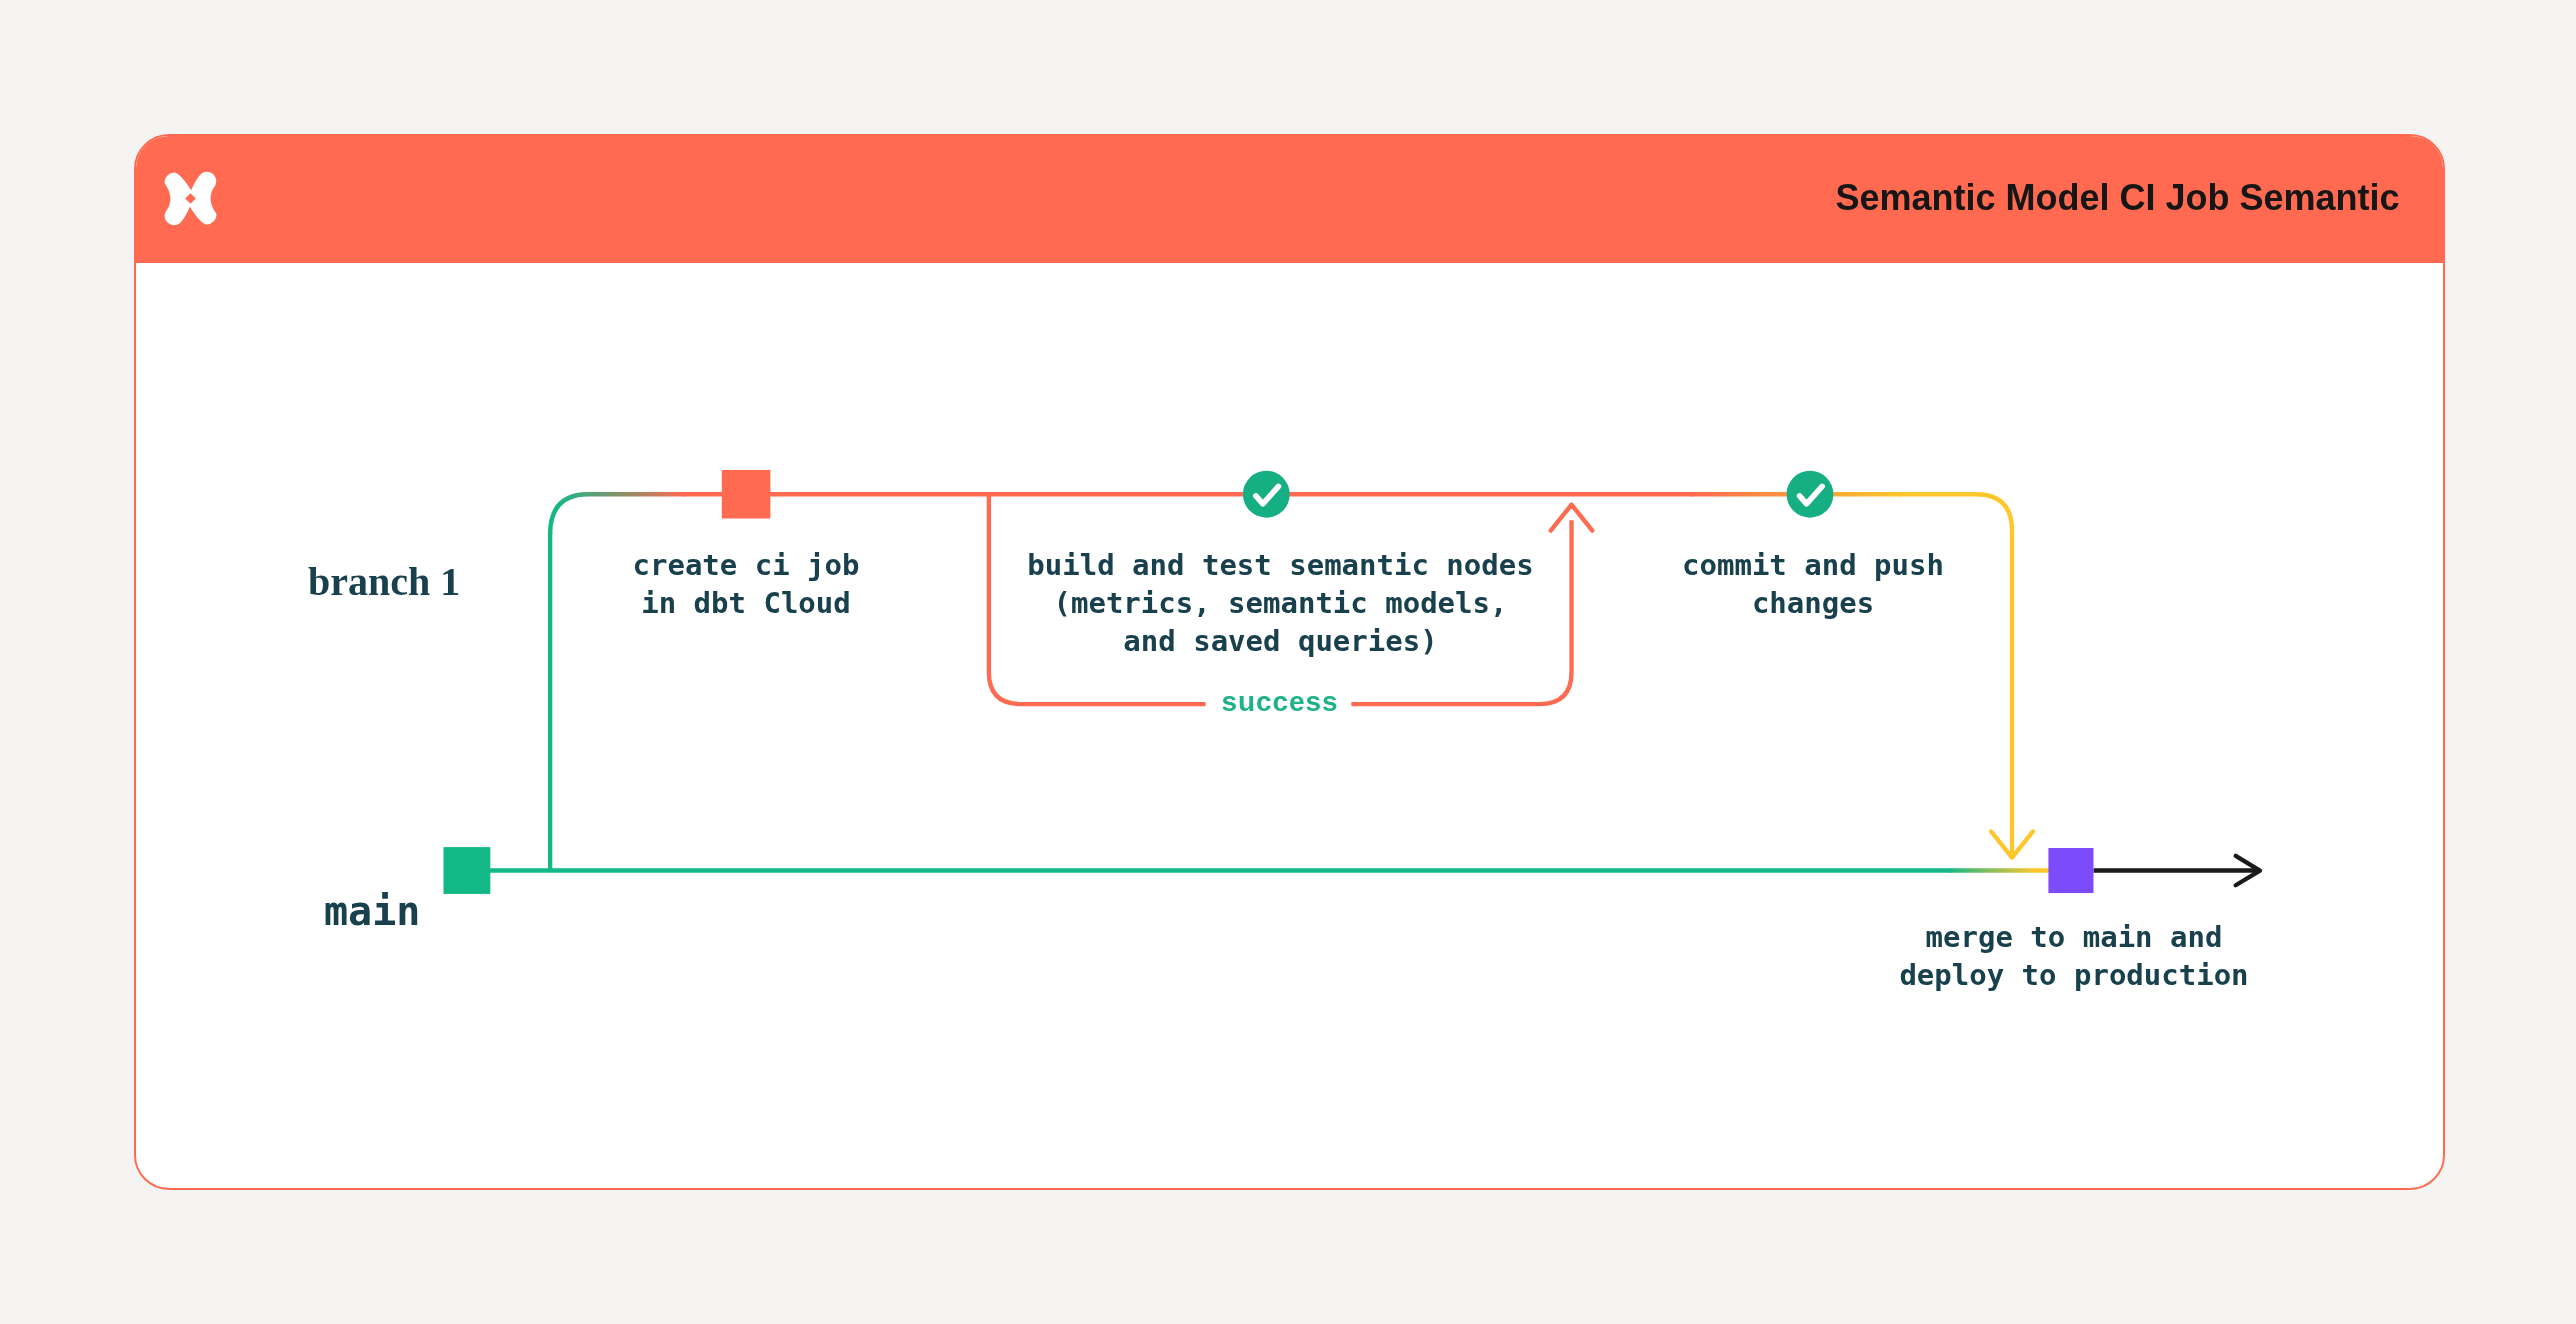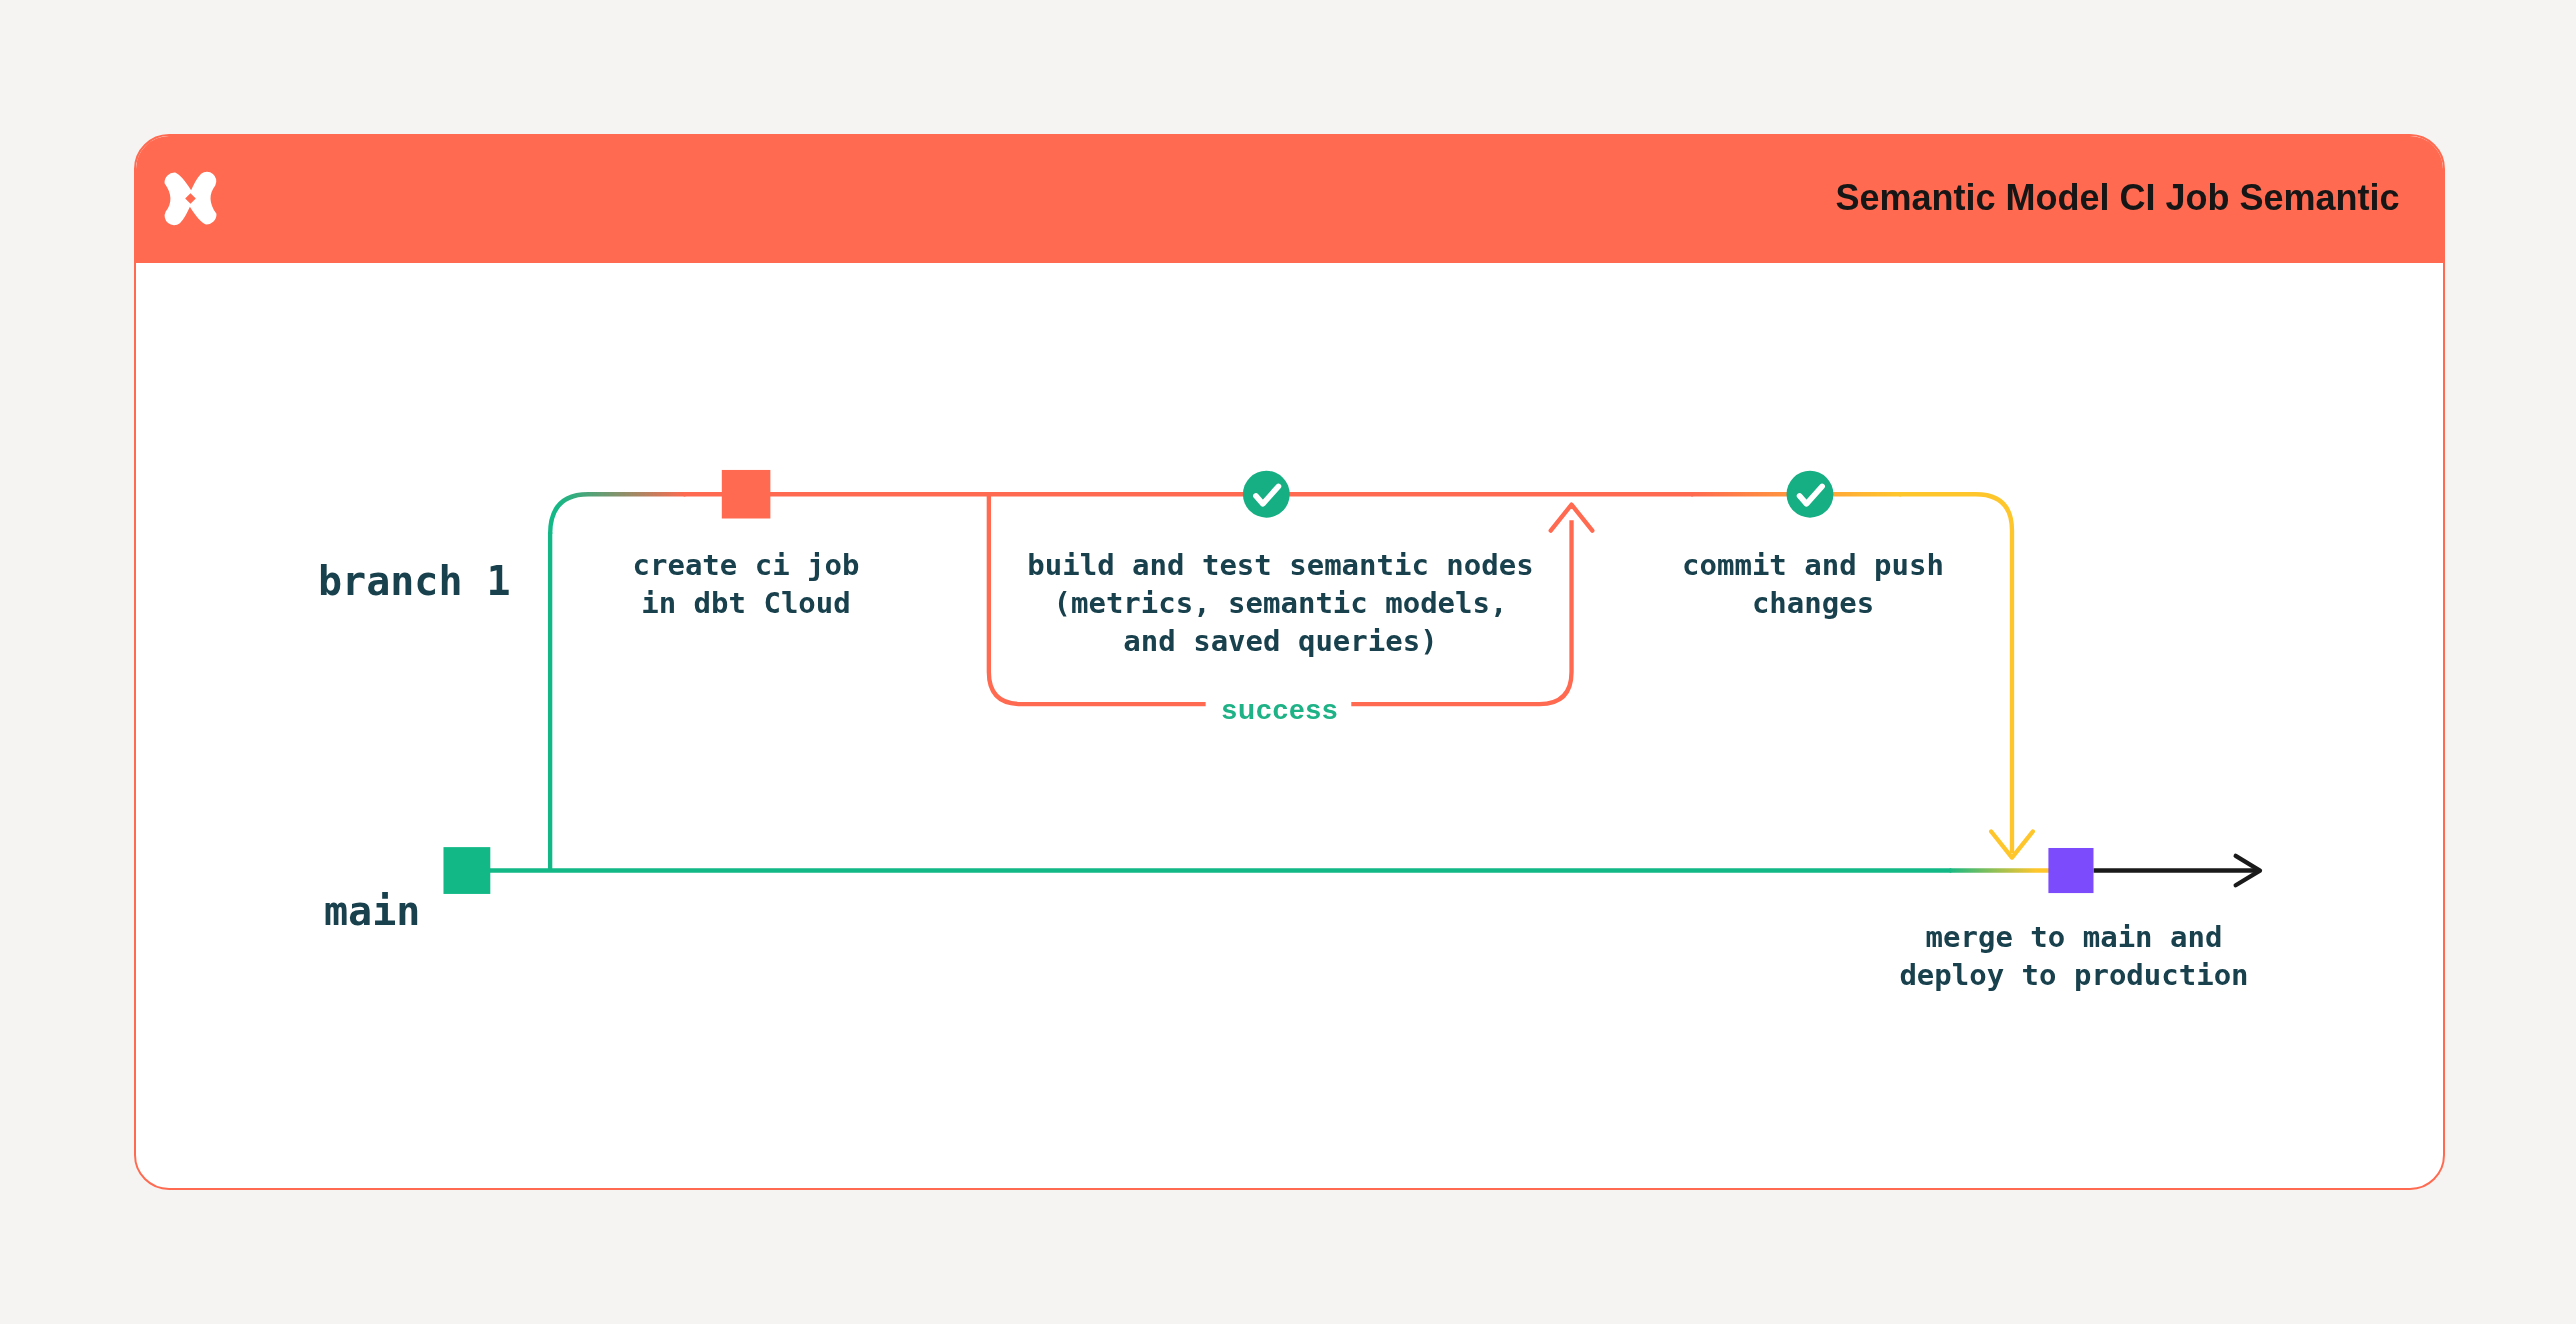--- a/index.html
+++ b/index.html
@@ -49,23 +49,23 @@
   .node-label{
     position:absolute;
     font-family:"DejaVu Sans Mono",monospace;
     font-weight:700;font-size:29px;line-height:38px;
     color:#18414D;text-align:center;white-space:pre-line;
   }
   .success-label{
     position:absolute;
     font-family:"Liberation Sans",sans-serif;
     font-weight:700;font-size:28px;line-height:38px;
-    color:#1EB286;text-align:center;letter-spacing:0.9px;margin-top:8px;
+    color:#1EB286;text-align:center;letter-spacing:0.9px;
   }
-  #branch1-label{left:318px;top:557px;width:226px;}
+  #branch1-label{left:308px;top:557px;width:226px;font-family:Liberation Serif, serif;}
   #main-label{left:324px;top:847px;width:139px;margin-top:40px;}
   #create-label{left:529px;top:546px;width:434px;}
   #build-label{left:977px;top:546px;width:607px;}
   #commit-label{left:1596px;top:546px;width:434px;}
   #merge-label{left:1814px;top:918px;width:520px;}
   #success-label{left:1150px;top:683px;width:260px;}
 </style>
 </head>
 <body>
 

